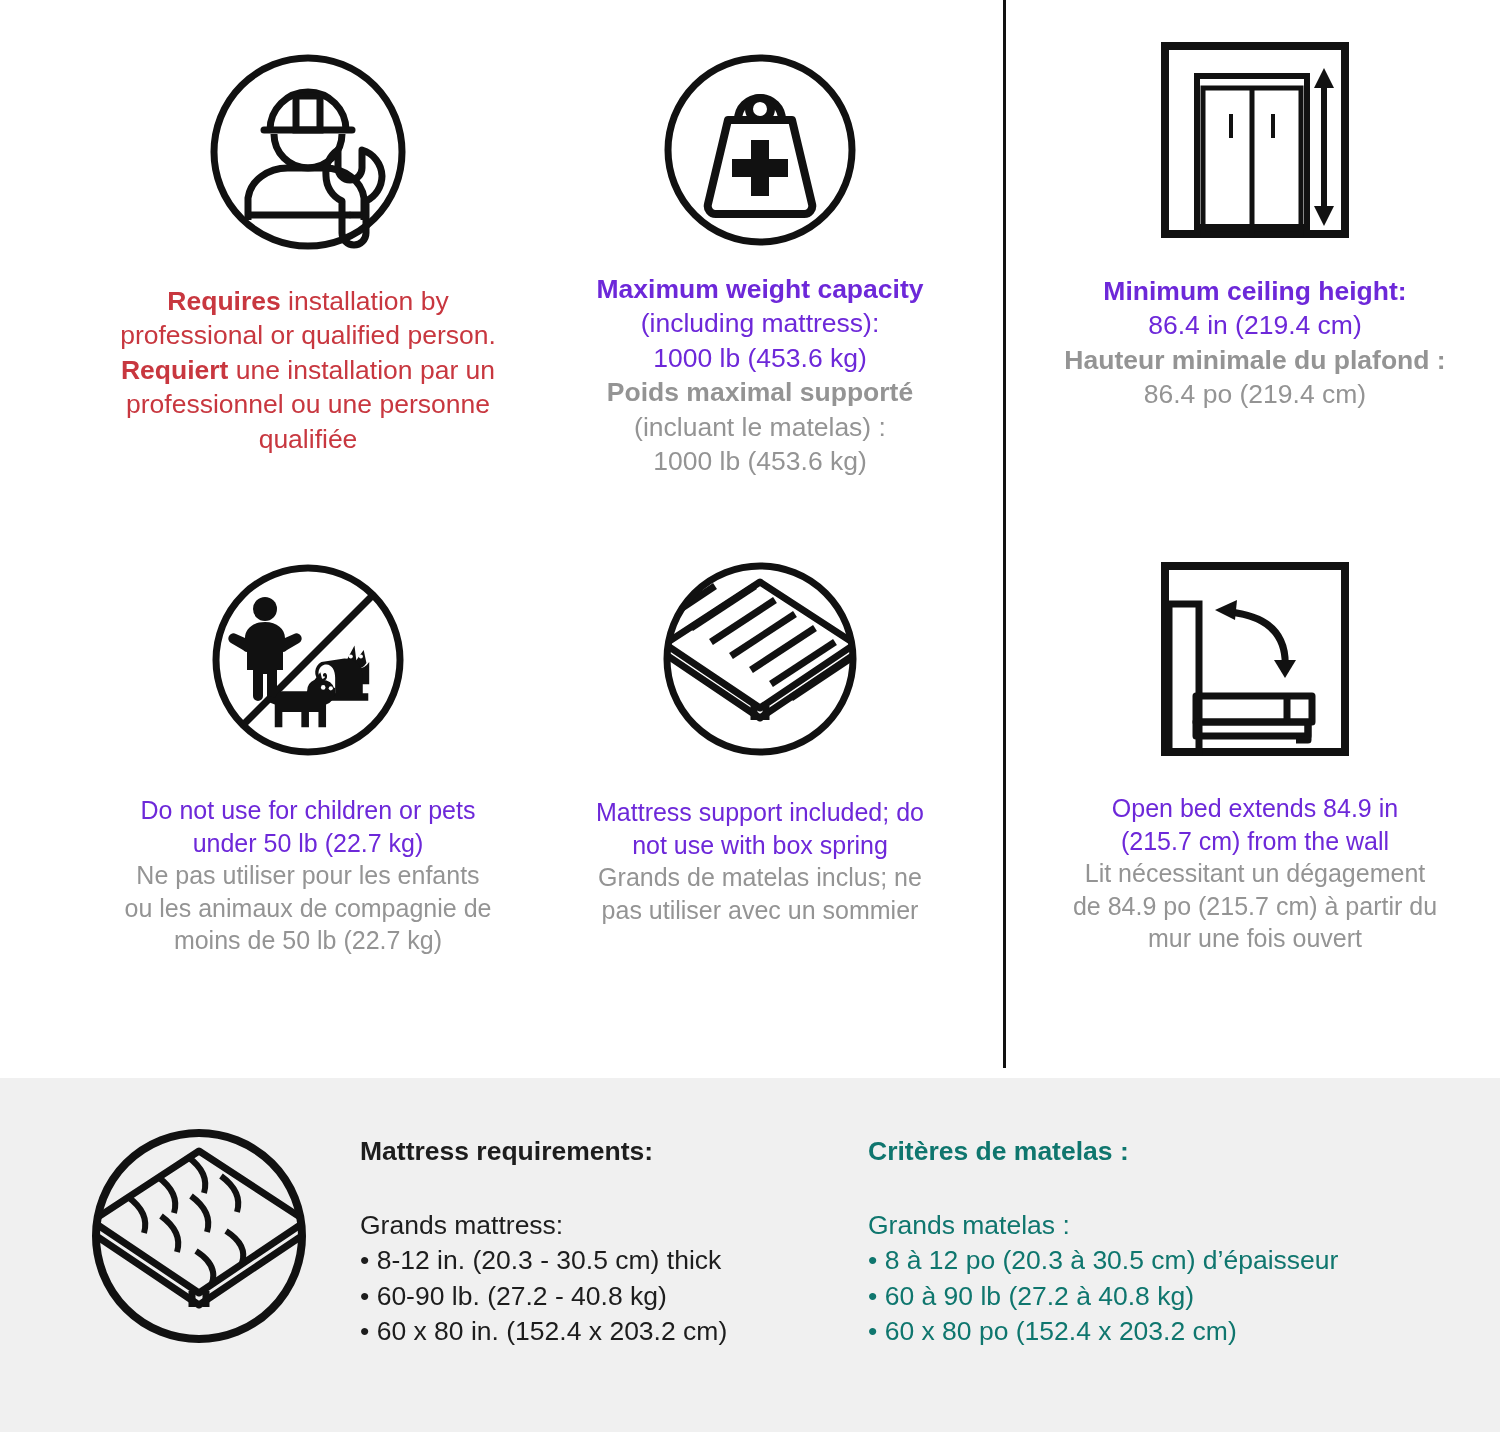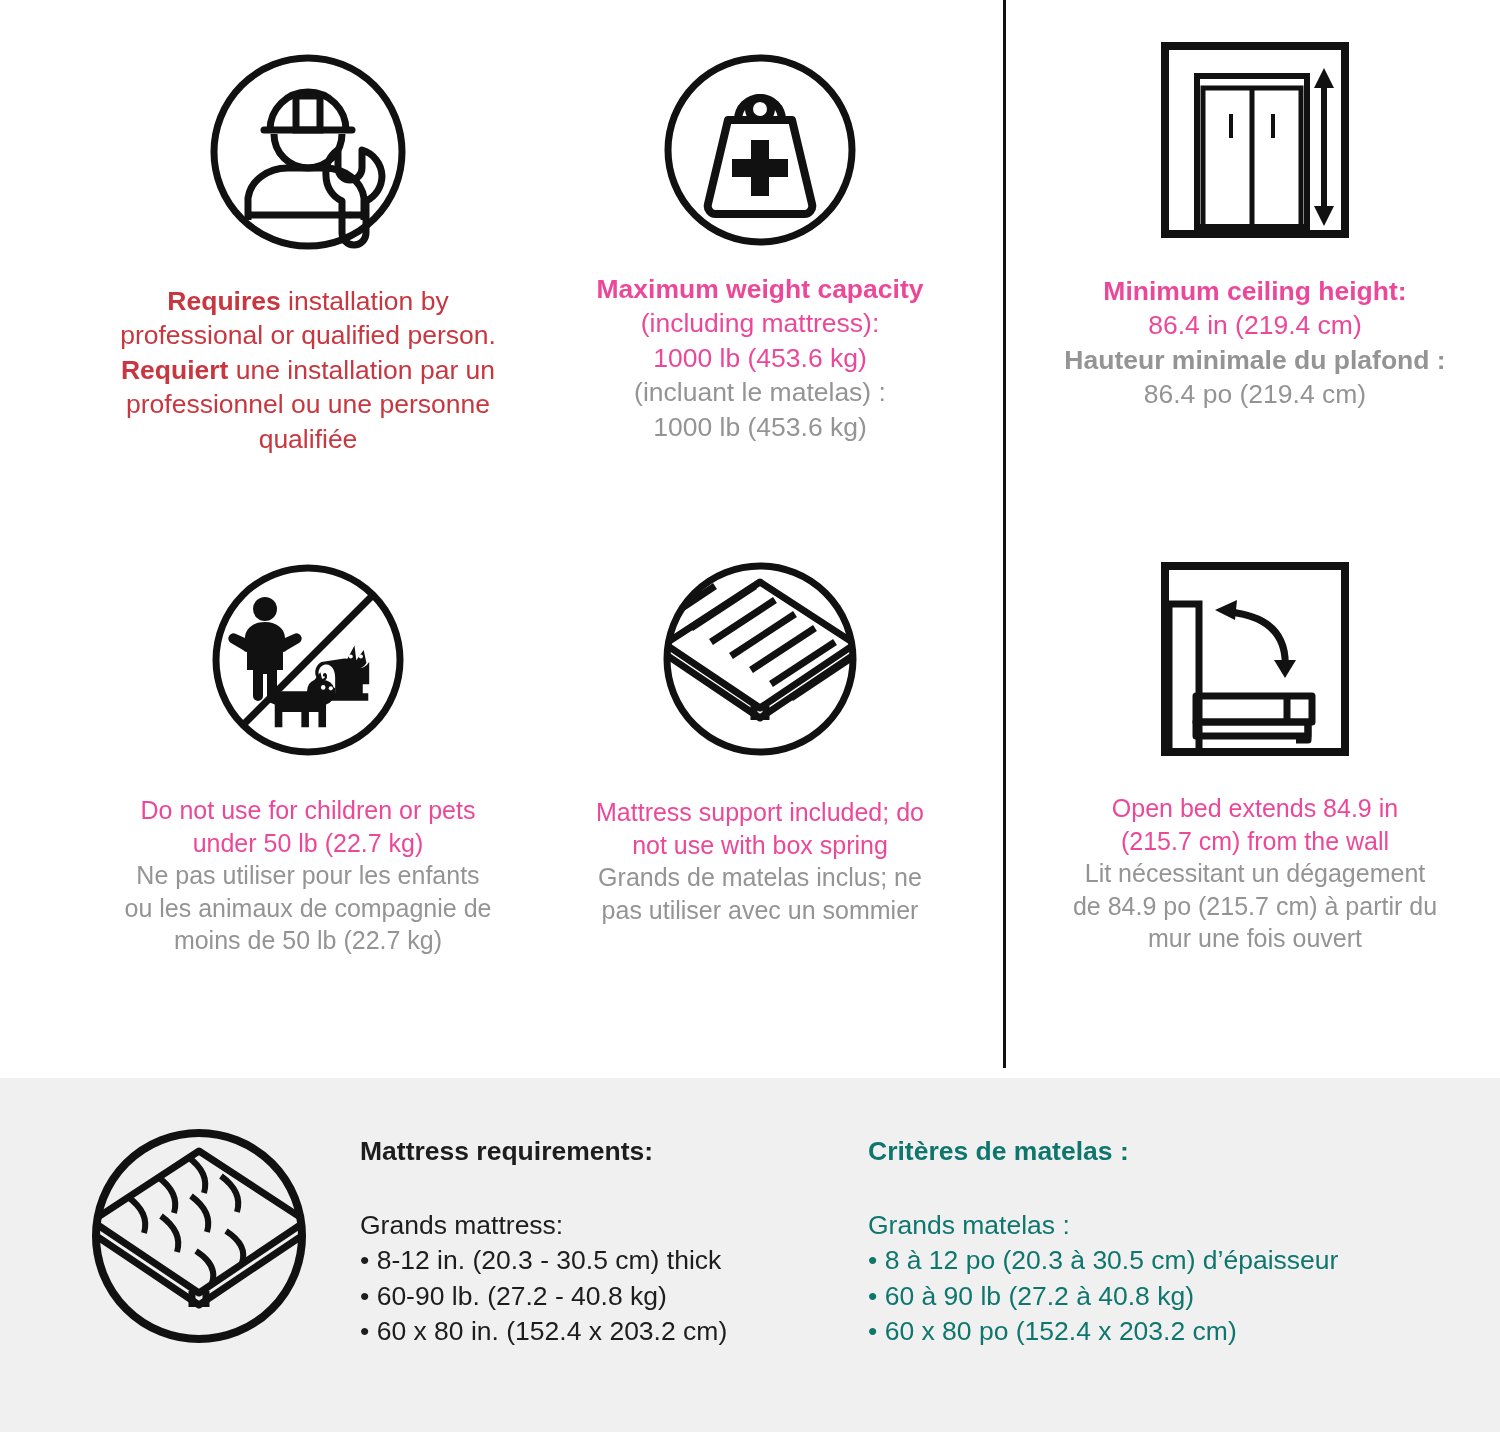--- a/index.html
+++ b/index.html
@@ -30,21 +30,21 @@
 
   .icon-wrap{
     display:flex; align-items:center; justify-content:center;
   }
 
   .txt{
     text-align:center;
     line-height:1.30;
     font-size:26.5px;
   }
-  .txt .en{ color:#ec4899; }
+  .txt .en{ color:#6d28d9; }
   .txt .fr{ color:#949494; }
   .txt .b{ font-weight:bold; }
   .txt.red .en, .txt.red .fr{ color:#c8373f; }
   .txt p{ margin:0; }
 
   
   .r1 .txt{ font-size:26.5px; }
   .r2 .txt{ font-size:25px; }
 
   
@@ -119,20 +119,21 @@
         <path d="M66 68 h64 l20 84 a8 8 0 0 1 -8 10 h-88 a8 8 0 0 1 -8 -10 z" fill="none" stroke="#111" stroke-width="8" stroke-linejoin="round"></path>
 
         <rect x="89" y="88" width="18" height="56" fill="#111"></rect>
         <rect x="70" y="107" width="56" height="18" fill="#111"></rect>
       </svg>
     </div>
     <div class="txt" style="margin-top:24px;">
         <p class="en b">Maximum weight capacity</p>
         <p class="en">(including mattress):</p>
         <p class="en">1000 lb (453.6 kg)</p>
+        <p class="fr b">Poids maximal supporté</p>
         <p class="fr">(incluant le matelas) :</p>
         <p class="fr">1000 lb (453.6 kg)</p>
       </div>
   </div>
 
   <div class="sub r1" style="position:absolute; left:1010px; top:34px; width:490px;">
     <div class="icon-wrap">
       <svg width="208" height="212" viewBox="0 0 208 212">
         <rect x="14" y="12" width="180" height="188" fill="none" stroke="#111" stroke-width="8"></rect>
 

